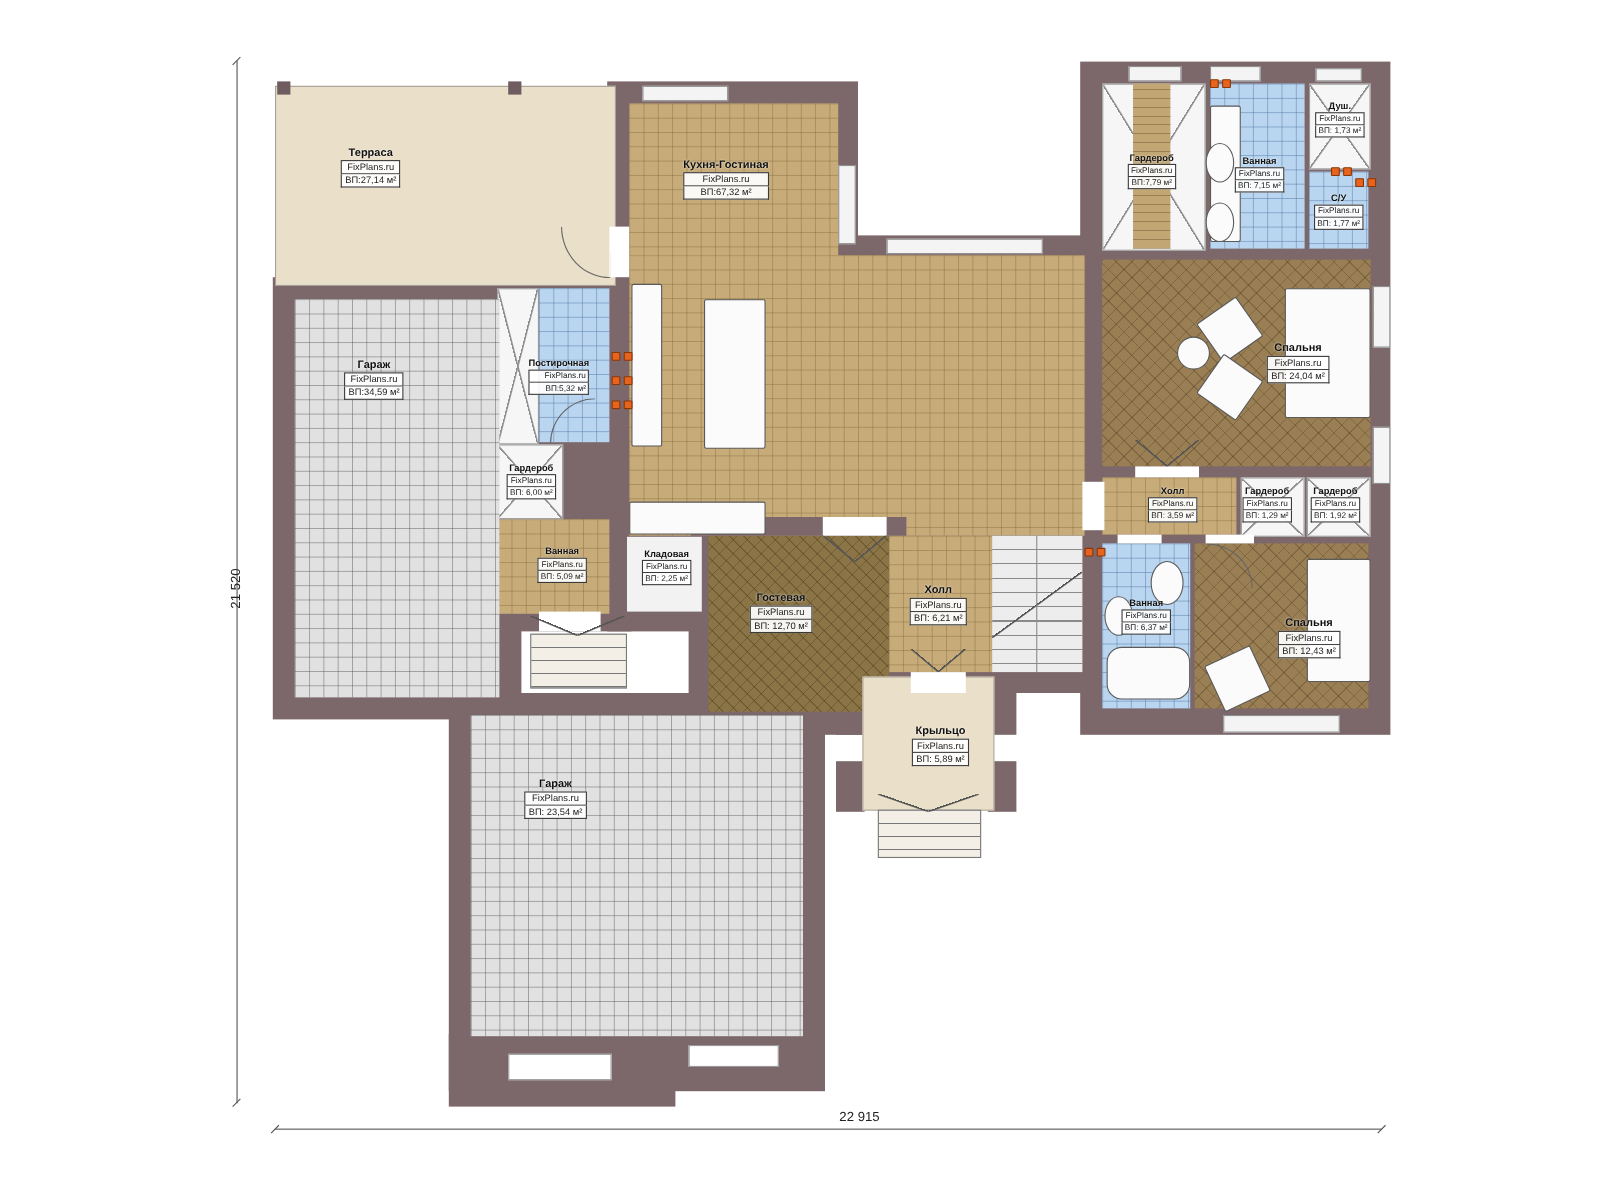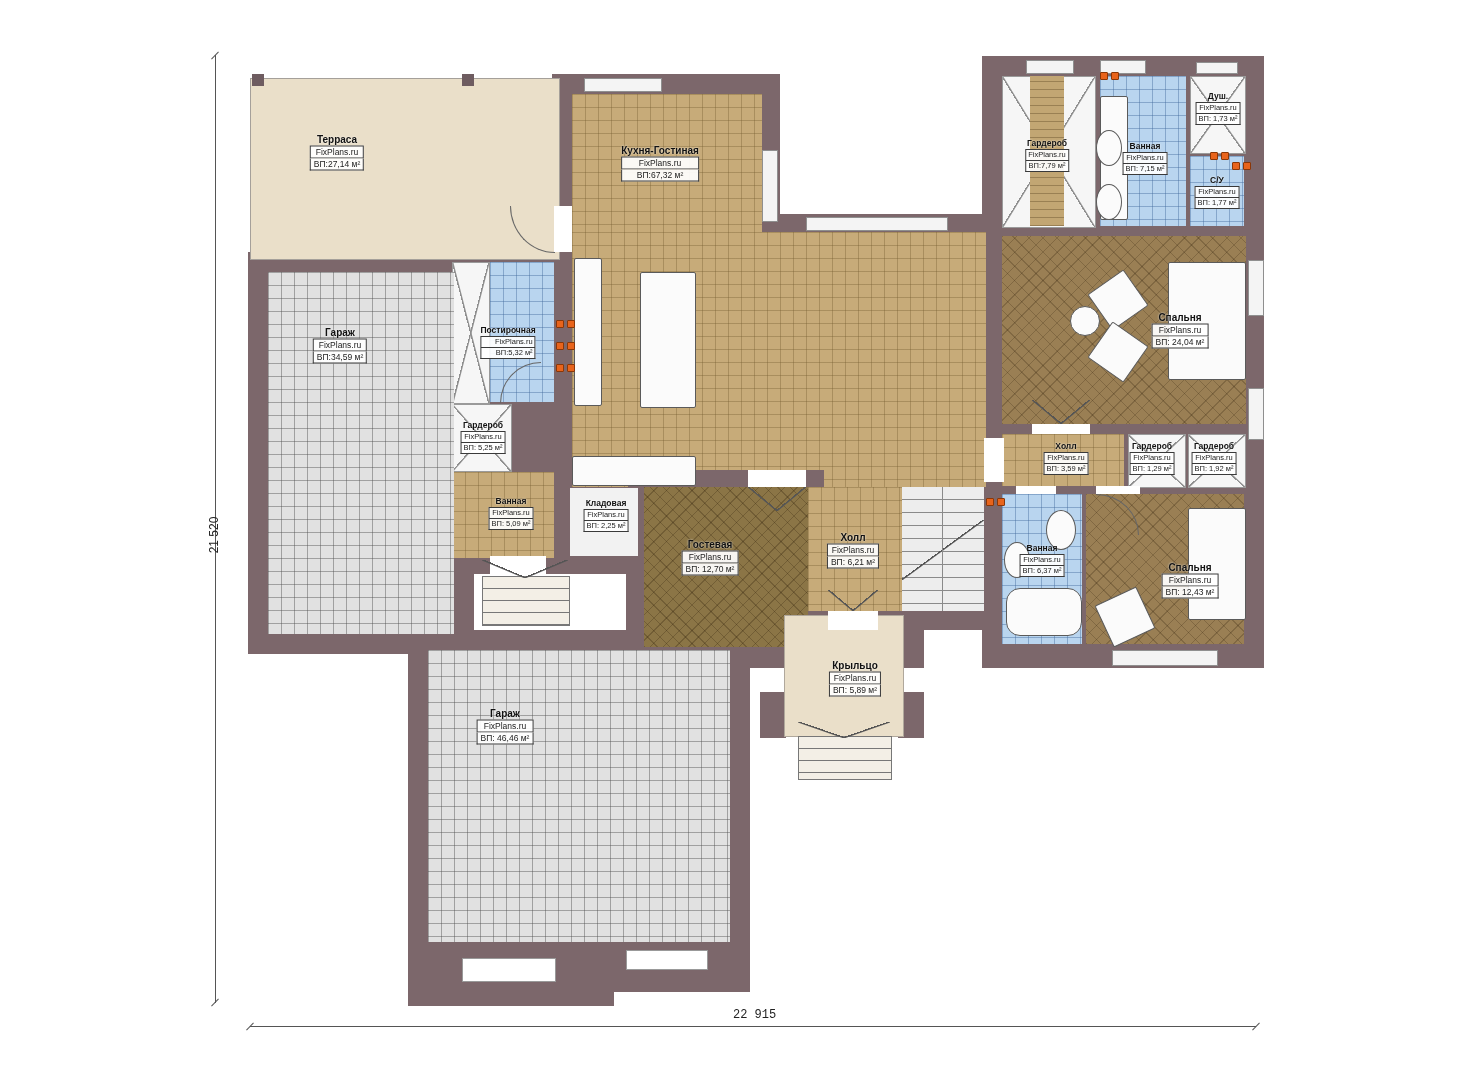--- a/index.html
+++ b/index.html
@@ -70,21 +70,21 @@
 
 <div id="plan">
 
   <div class="dim-line" style="left:215px;top:55px;width:1px;height:948px;"></div>
   <div class="tick" style="left:210px;top:55px;transform:rotate(-45deg);"></div>
   <div class="tick" style="left:210px;top:1002px;transform:rotate(-45deg);"></div>
   <div class="dim-label" style="left:196px;top:528px;transform:rotate(-90deg);transform-origin:center;">21 520</div>
   <div class="dim-line" style="left:250px;top:1026px;width:1006px;height:1px;"></div>
   <div class="tick" style="left:245px;top:1026px;transform:rotate(-45deg);"></div>
   <div class="tick" style="left:1251px;top:1026px;transform:rotate(-45deg);"></div>
-  <div class="dim-label" style="left:733px;top:1008px;font-family:Liberation Mono, monospace;">22 915</div>
+  <div class="dim-label" style="left:763px;top:1008px;">22 915</div>
 
   <div class="wall" style="left:552px;top:74px;width:228px;height:170px;"></div>
   <div class="wall" style="left:552px;top:214px;width:452px;height:273px;"></div>
   <div class="wall" style="left:434px;top:244px;width:140px;height:330px;"></div>
   <div class="wall" style="left:248px;top:252px;width:226px;height:402px;"></div>
   <div class="wall" style="left:982px;top:56px;width:282px;height:612px;"></div>
   <div class="wall" style="left:408px;top:630px;width:342px;height:362px;"></div>
   <div class="wall" style="left:408px;top:940px;width:206px;height:66px;"></div>
   <div class="wall" style="left:552px;top:470px;width:104px;height:104px;"></div>
   <div class="wall" style="left:626px;top:470px;width:200px;height:198px;"></div>
@@ -235,21 +235,21 @@
     <div class="rl-cell second">ВП:34,59 м²</div>
   </div>
   <div class="label label-sm" style="left:508px;top:342px;text-align:right;">
     <div class="rl-name">Постирочная</div>
     <div class="rl-cell">FixPlans.ru</div>
     <div class="rl-cell second">ВП:5,32 м²</div>
   </div>
   <div class="label label-sm" style="left:483px;top:437px;">
     <div class="rl-name">Гардероб</div>
     <div class="rl-cell">FixPlans.ru</div>
-    <div class="rl-cell second">ВП: 5,25 м²</div>
+    <div class="rl-cell second">ВП: 6,00 м²</div>
   </div>
   <div class="label label-sm" style="left:511px;top:513px;">
     <div class="rl-name">Ванная</div>
     <div class="rl-cell">FixPlans.ru</div>
     <div class="rl-cell second">ВП: 5,09 м²</div>
   </div>
   <div class="label label-sm" style="left:606px;top:515px;">
     <div class="rl-name">Кладовая</div>
     <div class="rl-cell">FixPlans.ru</div>
     <div class="rl-cell second">ВП: 2,25 м²</div>
@@ -265,21 +265,21 @@
     <div class="rl-cell second">ВП: 6,21 м²</div>
   </div>
   <div class="label" style="left:855px;top:678px;">
     <div class="rl-name">Крыльцо</div>
     <div class="rl-cell">FixPlans.ru</div>
     <div class="rl-cell second">ВП: 5,89 м²</div>
   </div>
   <div class="label" style="left:505px;top:726px;">
     <div class="rl-name">Гараж</div>
     <div class="rl-cell">FixPlans.ru</div>
-    <div class="rl-cell second">ВП: 46,46 м²</div>
+    <div class="rl-cell second">ВП: 23,54 м²</div>
   </div>
   <div class="label label-sm" style="left:1047px;top:155px;">
     <div class="rl-name">Гардероб</div>
     <div class="rl-cell">FixPlans.ru</div>
     <div class="rl-cell second">ВП:7,79 м²</div>
   </div>
   <div class="label label-sm" style="left:1145px;top:158px;">
     <div class="rl-name">Ванная</div>
     <div class="rl-cell">FixPlans.ru</div>
     <div class="rl-cell second">ВП: 7,15 м²</div>

